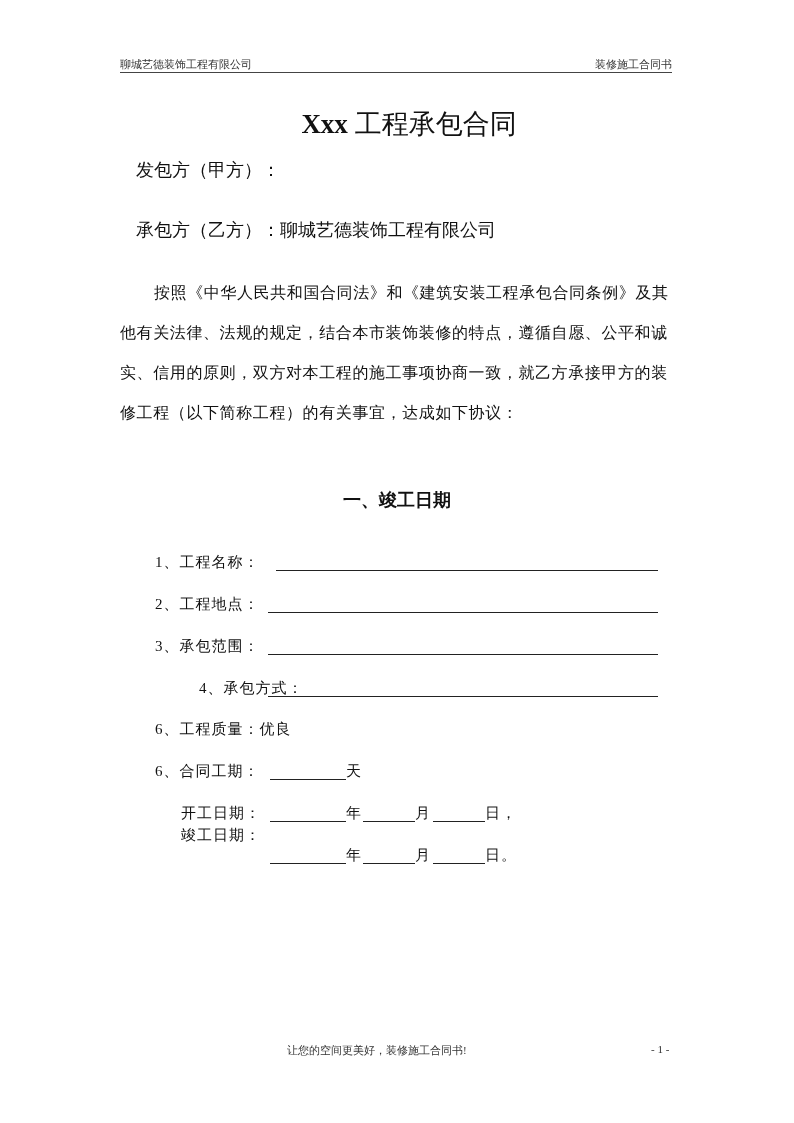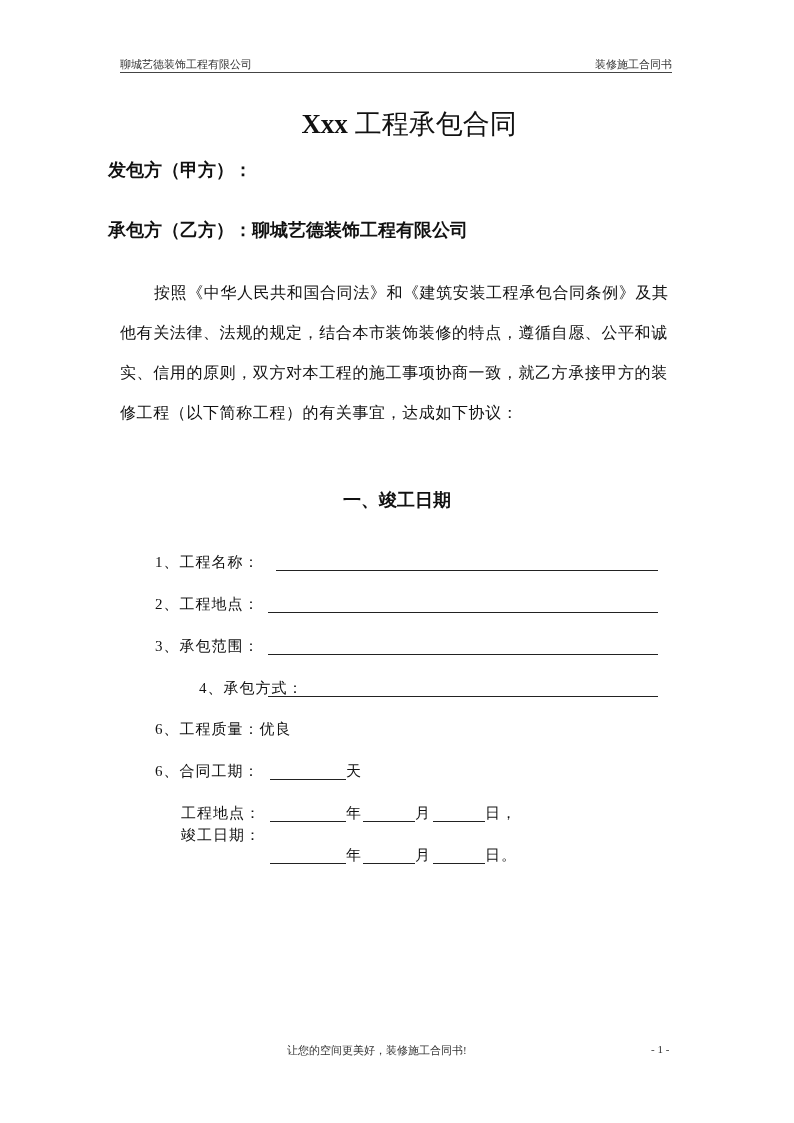--- a/index.html
+++ b/index.html
@@ -3,21 +3,21 @@
 <meta charset="utf-8">
 <style>
   html, body { margin: 0; padding: 0; background: #ffffff; }
   body { width: 794px; height: 1123px; position: relative; overflow: hidden;
          font-family: "Liberation Serif", "DejaVu Serif", serif; color: #111; }
   .abs { position: absolute; white-space: nowrap; }
   .hdr { font-size: 11px; color: #333; top: 57px; }
   .hdr-line { position: absolute; left: 120px; top: 72px; width: 552px; height: 1px; background: #444; }
   .title { top: 106px; left: 0; width: 794px; text-align: center; font-size: 27px; margin-left: 12px; }
   .title b { font-weight: bold; }
-  .party { left: 108px; font-size: 18px; font-weight: bold; }
+  .party { left: 136px; font-size: 18px; font-weight: normal; }
   .para { position: absolute; left: 120px; width: 560px; font-size: 16px; line-height: 40px; top: 273px;
           text-indent: 34px; letter-spacing: 0.6px; white-space: normal; }
   .section { top: 488px; left: 0; width: 794px; text-align: center; font-size: 18px; font-weight: bold; }
   .item { left: 155px; font-size: 15px; letter-spacing: 1px; }
   .uline { position: absolute; height: 1px; background: #222; }
   .footer { font-size: 11px; color: #333; top: 1043px; }
 </style>
 </head>
 <body>
 
@@ -54,21 +54,21 @@
 <div class="uline" style="left:268px; top:696px; width:390px;"></div>
 
 <div class="abs item" style="top:720px;">
   <span>6、工程质量：</span><span>优良</span>
 </div>
 
 <div class="abs item" style="top:762px;">6、合同工期：</div>
 <div class="uline" style="left:270px; top:779px; width:76px;"></div>
 <div class="abs item" style="left:346px; top:762px;">天</div>
 
-<div class="abs item" style="left:181px; top:804px;">工程地点：</div>
+<div class="abs item" style="left:181px; top:804px;">开工日期：</div>
 <div class="uline" style="left:270px; top:821px; width:76px;"></div>
 <div class="abs item" style="left:346px; top:804px;">年</div>
 <div class="uline" style="left:363px; top:821px; width:52px;"></div>
 <div class="abs item" style="left:415px; top:804px;">月</div>
 <div class="uline" style="left:433px; top:821px; width:52px;"></div>
 <div class="abs item" style="left:485px; top:804px;">日，</div>
 
 <div class="abs item" style="left:181px; top:826px;">竣工日期：</div>
 <div class="uline" style="left:270px; top:863px; width:76px;"></div>
 <div class="abs item" style="left:346px; top:846px;">年</div>

